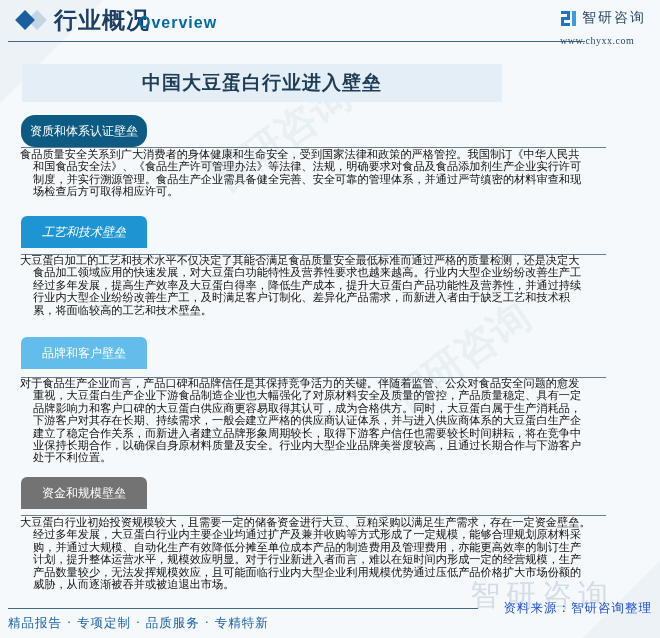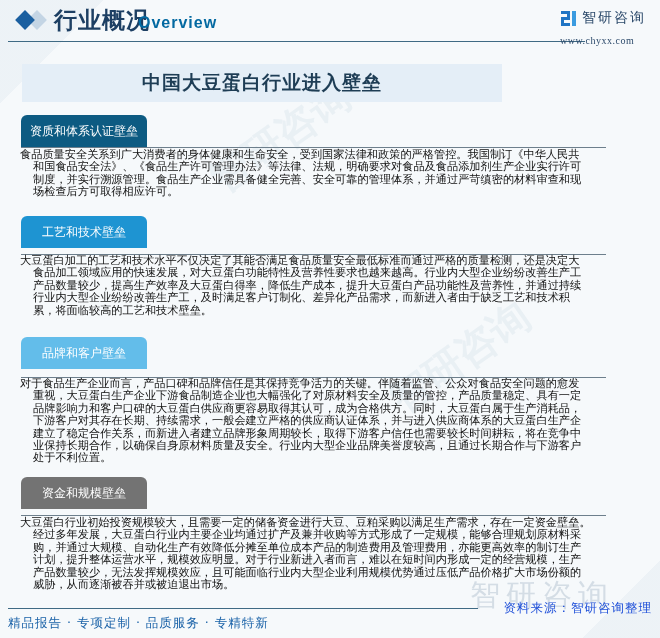--- a/index.html
+++ b/index.html
@@ -123,39 +123,39 @@
 <style>.title-box{ left:21px; width:481px; } .title-box{ left: 21px; width: 481px; } .title-box{ width: 481px; } .title-box{left:21px; width:481px;}</style>
 <style>.title-box{ left:21px; width:481px; }</style>
 <style>.title-box { left: 21px; width: 481px; }</style>
 <style>.title-box{left:21px;width:481px}</style>
 <style>.title-box{ left:21px; width: 482px; }</style>
 <style>.title-box{ left:21px; width:482px; }</style>
 <style>.title-box { left: 21px; width: 482px; }</style>
 <style>.title-box{ left:22px; width:481px; }</style>
 <style>.title-box{left:22px;width:480px;}</style>
 
-<div class="tab" style="top:115px;background:#0d5b82;">
+<div class="tab" style="top:115px;background:#0d5b82;border-radius:14px;">
   <span>资质和体系认证壁垒</span>
 </div>
 <div class="sec-line" style="top:147px;"></div>
 <div class="sec-text" style="top:149px;">
   <div class="first">食品质量安全关系到广大消费者的身体健康和生命安全，受到国家法律和政策的严格管控。我国制订《中华人民共</div>
   <div>和国食品安全法》、《食品生产许可管理办法》等法律、法规，明确要求对食品及食品添加剂生产企业实行许可</div>
   <div>制度，并实行溯源管理。食品生产企业需具备健全完善、安全可靠的管理体系，并通过严苛缜密的材料审查和现</div>
   <div>场检查后方可取得相应许可。</div>
 </div>
 
-<div class="tab" style="top:216px;background:#1e94d2;">
+<div class="tab" style="top:216px;background:#1e94d2;font-style:italic;">
   <span>工艺和技术壁垒</span>
 </div>
 <div class="sec-line" style="top:254px;"></div>
 <div class="sec-text" style="top:255px;">
   <div class="first">大豆蛋白加工的工艺和技术水平不仅决定了其能否满足食品质量安全最低标准而通过严格的质量检测，还是决定大</div>
   <div>食品加工领域应用的快速发展，对大豆蛋白功能特性及营养性要求也越来越高。行业内大型企业纷纷改善生产工</div>
-  <div>产品数量较少，提高生产效率及大豆蛋白得率，降低生产成本，提升大豆蛋白产品功能性及营养性，并通过持续</div>
+  <div>经过多年发展，提高生产效率及大豆蛋白得率，降低生产成本，提升大豆蛋白产品功能性及营养性，并通过持续</div>
   <div>行业内大型企业纷纷改善生产工，及时满足客户订制化、差异化产品需求，而新进入者由于缺乏工艺和技术积</div>
   <div>累，将面临较高的工艺和技术壁垒。</div>
 </div>
 
 <div class="tab" style="top:337px;background:#63bdea;">
   <span>品牌和客户壁垒</span>
 </div>
 <div class="sec-line" style="top:377px;"></div>
 <div class="sec-text" style="top:378px;">
   <div class="first">对于食品生产企业而言，产品口碑和品牌信任是其保持竞争活力的关键。伴随着监管、公众对食品安全问题的愈发</div>

